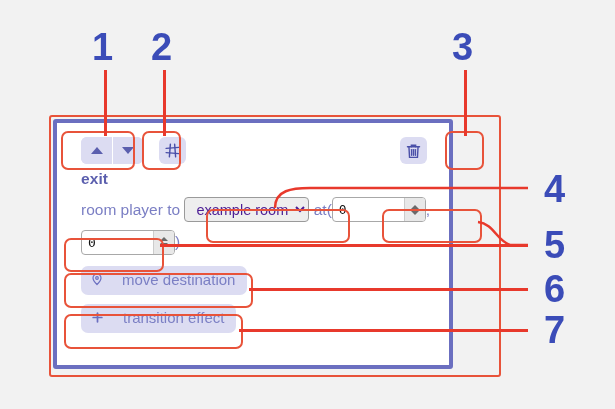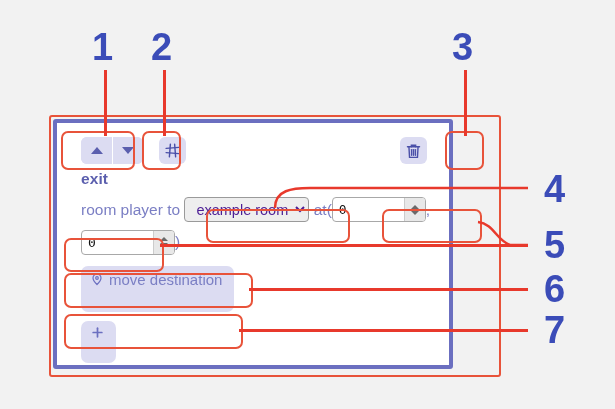--- a/index.html
+++ b/index.html
@@ -174,26 +174,26 @@
     width: 0; height: 0;
     border-left: 4px solid transparent;
     border-right: 4px solid transparent;
   }
   .chev-up   { border-bottom: 4px solid #6a6a6a; }
   .chev-down { border-top: 4px solid #6a6a6a; }
 
   
   .pill {
     display: inline-flex;
-    gap: 6px;
+    gap: 19px;
     margin: 9px 0 0 12px;
     background: #dcdcf2;
     border: none;
     border-radius: 7px;
-    padding: 5px 12px 24px 10px;
+    padding: 5px 12px 7px 10px;
     font-family: "Liberation Sans", sans-serif;
     font-size: 15px;
     color: #7b7fc4;
     cursor: pointer;
   }
   .pill .glyph {
     display: inline-flex;
     align-items: center;
     color: #6b6fc0;
     font-size: 16px;
@@ -316,20 +316,21 @@
       </div>
 
       <div class="pill-row">
         <button class="pill">
           <span class="glyph">
             <svg width="13" height="13" viewBox="0 0 24 24" fill="none" stroke="#6b6fc0" stroke-width="3.2" stroke-linecap="round">
               <line x1="12" y1="4" x2="12" y2="20"></line>
               <line x1="4" y1="12" x2="20" y2="12"></line>
             </svg>
           </span>
+          <span>transition effect</span>
         </button>
       </div>
 
     </div>
   </div>
 
   <div class="ann-box sq" style="left:49px; top:115px; width:448px; height:258px;"></div>
 
   <div class="ann-box" style="left:61px; top:131px; width:70px; height:35px;"></div>
 

